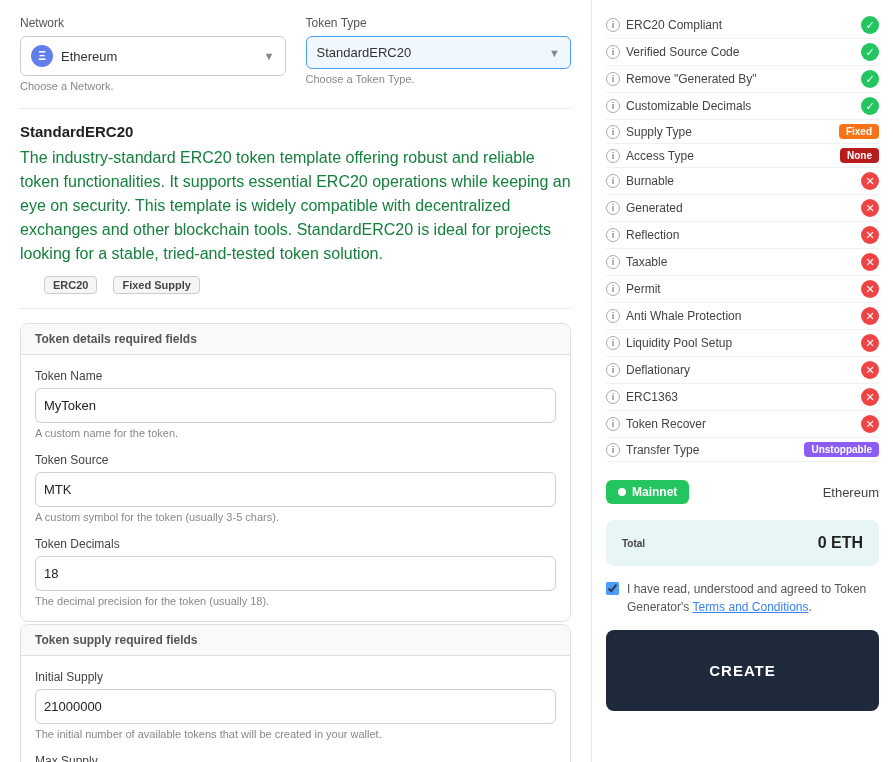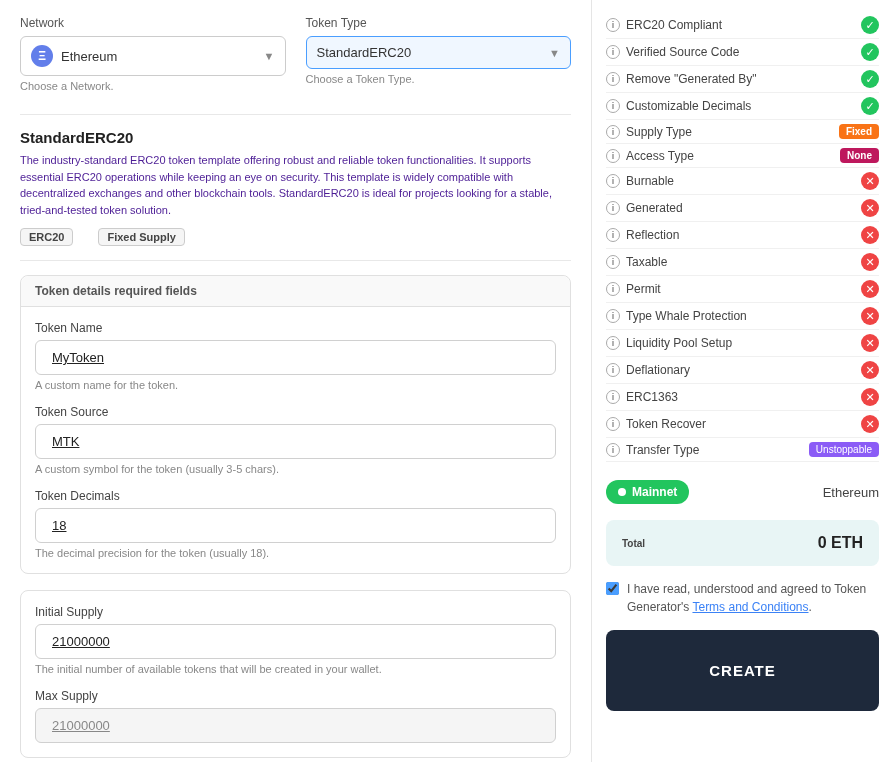--- a/index.html
+++ b/index.html
@@ -18,21 +18,21 @@
     
     .left-panel {
       flex: 0 0 592px;
       padding: 16px 20px;
       overflow-y: auto;
       border-right: 1px solid #e5e5e5;
     }
     .row-two-cols {
       display: flex;
       gap: 20px;
-      margin-bottom: 22px;
+      margin-bottom: 16px;
     }
     .col {
       flex: 1;
     }
     .col-label {
       font-size: 12px;
       color: #555;
       margin-bottom: 6px;
     }
     .network-select {
@@ -86,43 +86,44 @@
       border-top: 1px solid #e8e8e8;
       margin: 14px 0;
     }
     .token-title {
       font-size: 15px;
       font-weight: 600;
       color: #222;
       margin-bottom: 6px;
     }
     .token-desc {
-      font-size: 11px;
-      color: #4c1d95;
+      font-size: 16px;
+      color: #15803d;
       line-height: 1.5;
       margin-bottom: 10px;
     }
     .badge-row {
       display: flex;
-      gap: 25px;
+      gap: 16px;
+      margin-left: 24px;
     }
     .badge {
       display: inline-block;
       font-size: 11px;
       font-weight: 600;
       padding: 2px 8px;
       border-radius: 4px;
       border: 1px solid #ccc;
       color: #444;
       background: #f5f5f5;
     }
     .section-box {
       border: 1px solid #e0e0e0;
       border-radius: 8px;
-      margin-bottom: 16px;
+      margin-bottom: 2px;
     }
     .section-box-header {
       background: #f9f9f9;
       padding: 8px 14px;
       border-radius: 8px 8px 0 0;
       border-bottom: 1px solid #e0e0e0;
       font-size: 12px;
       font-weight: 600;
       color: #555;
     }
@@ -138,26 +139,25 @@
     .field-label {
       font-size: 12px;
       font-weight: 500;
       color: #444;
       margin-bottom: 5px;
     }
     .field-input {
       width: 100%;
       border: 1px solid #d0d0d0;
       border-radius: 6px;
-      padding: 9px 16px;
+      padding: 9px 8px;
       font-size: 13px;
       color: #222;
       outline: none;
       background: #fff;
-      text-decoration: underline;
     }
     .field-input.disabled {
       background: #f5f5f5;
       color: #888;
     }
     .field-hint {
       font-size: 11px;
       color: #888;
       margin-top: 4px;
     }
@@ -223,52 +223,52 @@
     }
     .badge-fixed {
       background: #f97316;
       color: #fff;
       font-size: 10px;
       font-weight: 700;
       padding: 2px 7px;
       border-radius: 4px;
     }
     .badge-none {
-      background: #be185d;
+      background: #b91c1c;
       color: #fff;
       font-size: 10px;
       font-weight: 700;
       padding: 2px 7px;
       border-radius: 4px;
     }
     .badge-unstoppable {
       background: #8b5cf6;
       color: #fff;
       font-size: 10px;
-      font-weight: 400;
+      font-weight: 700;
       padding: 2px 7px;
       border-radius: 4px;
     }
     .network-badge-row {
       display: flex;
       align-items: center;
       justify-content: space-between;
       margin-top: 8px;
       padding: 6px 0;
     }
     .mainnet-badge {
       display: flex;
       align-items: center;
       gap: 6px;
       background: #22c55e;
       color: #fff;
       font-size: 12px;
       font-weight: 600;
       padding: 5px 12px;
-      border-radius: 12px;
+      border-radius: 6px;
     }
     .dot-green {
       width: 8px;
       height: 8px;
       border-radius: 50%;
       background: #fff;
     }
     .network-name-right {
       font-size: 13px;
       font-weight: 500;
@@ -386,20 +386,21 @@
         </div>
         <div class="field-group">
           <div class="field-label">Token Decimals</div>
           <input class="field-input" type="text" value="18" style="">
           <div class="field-hint">The decimal precision for the token (usually 18).</div>
         </div>
       </div>
     </div>
 
     <div class="section-box">
+      <div class="section-box-header">Token supply required fields</div>
       <div class="section-box-body">
         <div class="field-group">
           <div class="field-label">Initial Supply</div>
           <input class="field-input" type="text" value="21000000" style="">
           <div class="field-hint">The initial number of available tokens that will be created in your wallet.</div>
         </div>
         <div class="field-group">
           <div class="field-label">Max Supply</div>
           <input class="field-input disabled" type="text" value="21000000" style="">
           
@@ -483,21 +484,21 @@
         <div class="feature-row">
           <div class="feature-left">
             <span class="info-icon">i</span>
             <span class="feature-name">Permit</span>
           </div>
           <div class="x-icon">✕</div>
         </div>
         <div class="feature-row">
           <div class="feature-left">
             <span class="info-icon">i</span>
-            <span class="feature-name">Type Whale Protection</span>
+            <span class="feature-name">Anti Whale Protection</span>
           </div>
           <div class="x-icon">✕</div>
         </div>
         <div class="feature-row">
           <div class="feature-left">
             <span class="info-icon">i</span>
             <span class="feature-name">Liquidity Pool Setup</span>
           </div>
           <div class="x-icon">✕</div>
         </div>

